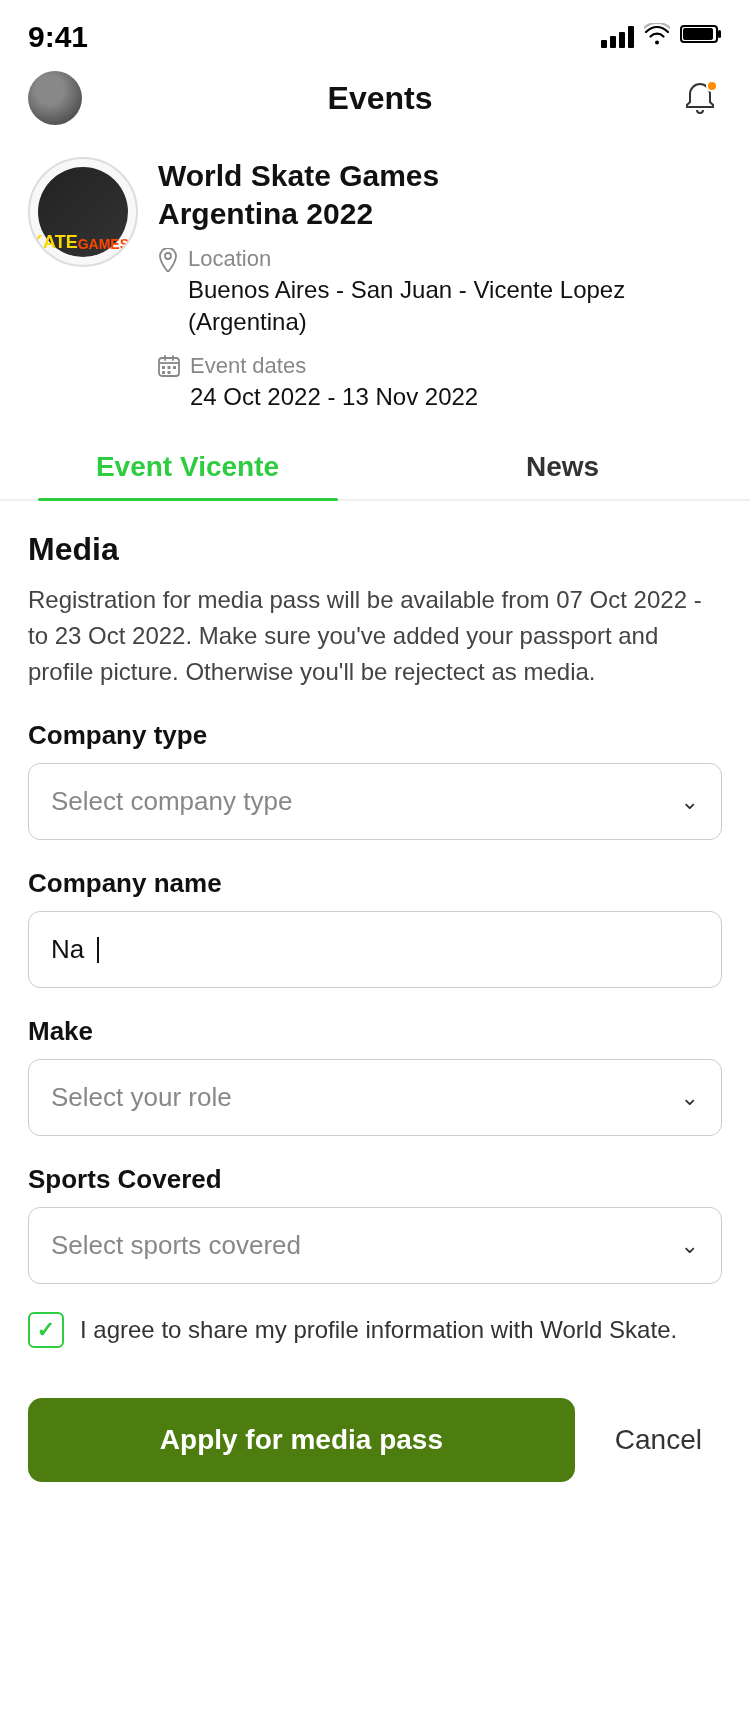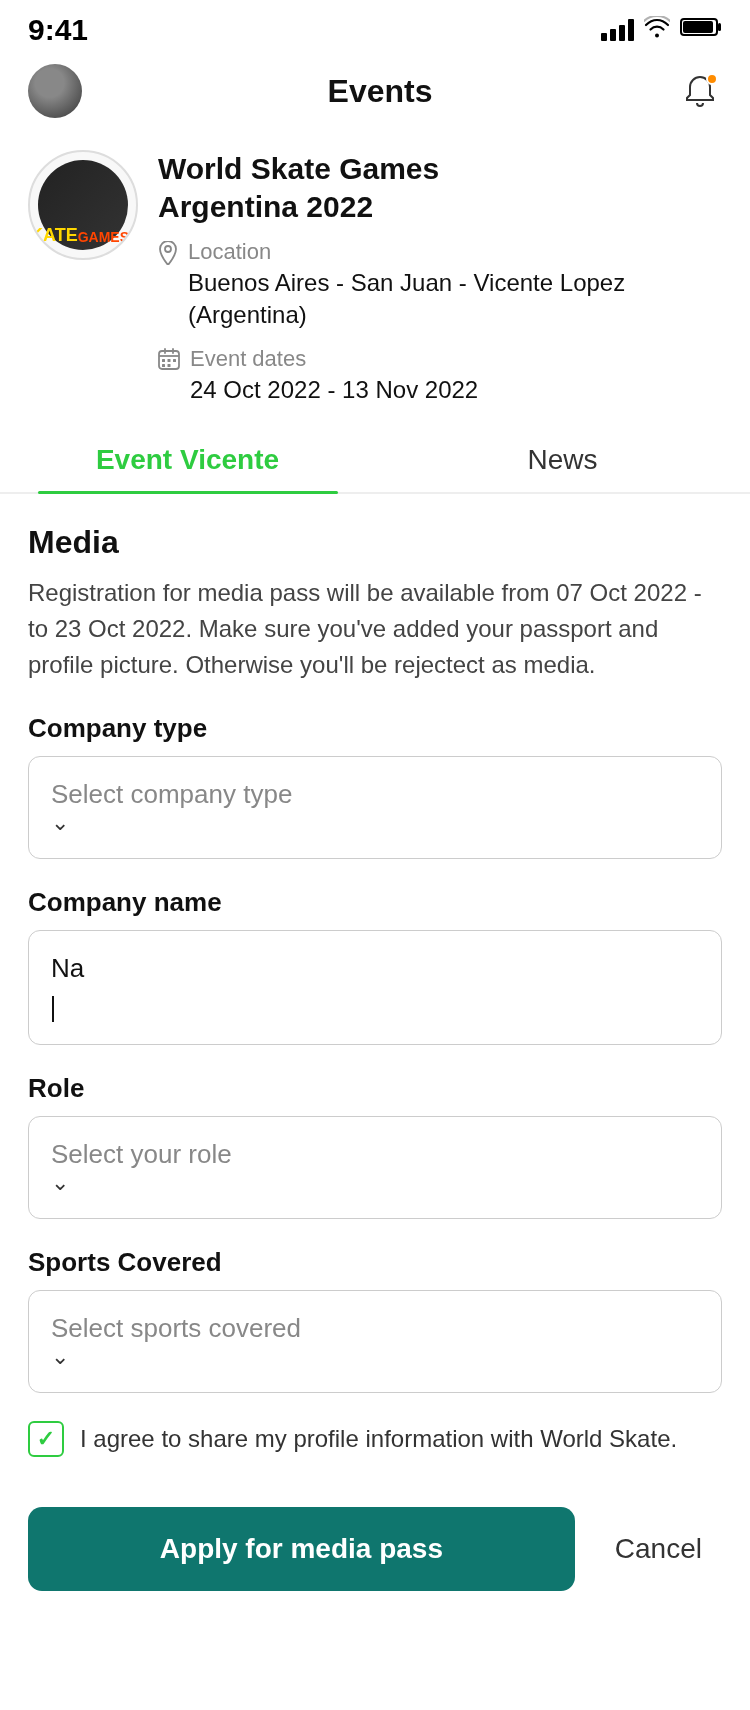--- a/index.html
+++ b/index.html
@@ -12,20 +12,21 @@
       overflow-x: hidden;
     }
 
     
     .status-bar {
       display: flex;
       justify-content: space-between;
       align-items: center;
       padding: 14px 28px 8px 28px;
       height: 54px;
+      margin-top: 7px;
     }
     .status-time {
       font-size: 30px;
       font-weight: 600;
       color: #000;
     }
     .status-icons {
       display: flex;
       align-items: center;
       gap: 10px;
@@ -167,21 +168,21 @@
     .tabs {
       display: flex;
       border-bottom: 2px solid #eee;
       margin: 0 0 0 0;
     }
     .tab {
       flex: 1;
       text-align: center;
       padding: 18px 0 16px 0;
       font-size: 28px;
-      font-weight: 400;
+      font-weight: 700;
       color: #333;
       position: relative;
       cursor: pointer;
     }
     .tab.active {
       color: #2ECC40;
       font-weight: 600;
     }
     .tab.active::after {
       content: '';
@@ -224,24 +225,23 @@
     }
     .select-box, .input-box {
       width: 100%;
       border: 1.5px solid #ccc;
       border-radius: 12px;
       padding: 22px 22px;
       font-size: 26px;
       color: #888;
       background: #fff;
       display: flex;
-      align-items: flex-start;
+      align-items: center;
       justify-content: space-between;
       cursor: pointer;
-      flex-direction: column;
     }
     .input-box {
       color: #111;
       justify-content: flex-start;
       gap: 12px;
     }
     .input-cursor {
       display: inline-block;
       width: 2px;
       height: 26px;
@@ -287,21 +287,21 @@
 
     
     .bottom-buttons {
       display: flex;
       align-items: center;
       padding: 20px 28px 40px 28px;
       gap: 20px;
     }
     .btn-primary {
       flex: 1;
-      background: #0f766e;
+      background: #4d7c0f;
       color: #fff;
       border: none;
       border-radius: 14px;
       padding: 26px 20px;
       font-size: 28px;
       font-weight: 700;
       text-align: center;
       cursor: pointer;
     }
     .btn-cancel {
@@ -433,21 +433,21 @@
 
   <div class="field-group">
     <span class="field-label">Company name</span>
     <div class="input-box">
       <span>Na</span>
       <span class="input-cursor"></span>
     </div>
   </div>
 
   <div class="field-group">
-    <span class="field-label">Role</span>
+    <span class="field-label">Make</span>
     <div class="select-box">
       <span>Select your role</span>
       <span class="chevron">⌄</span>
     </div>
   </div>
 
   <div class="field-group">
     <span class="field-label">Sports Covered</span>
     <div class="select-box">
       <span>Select sports covered</span>

